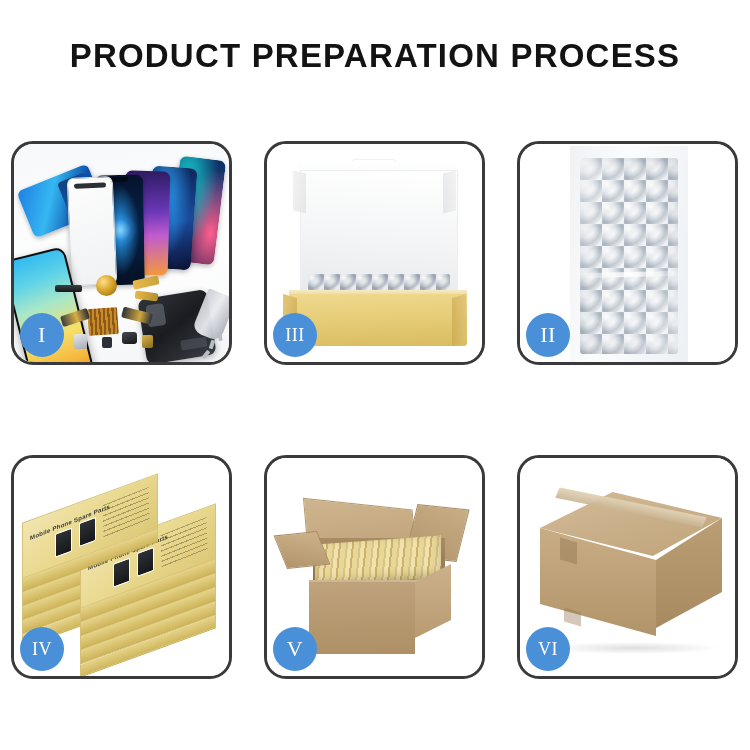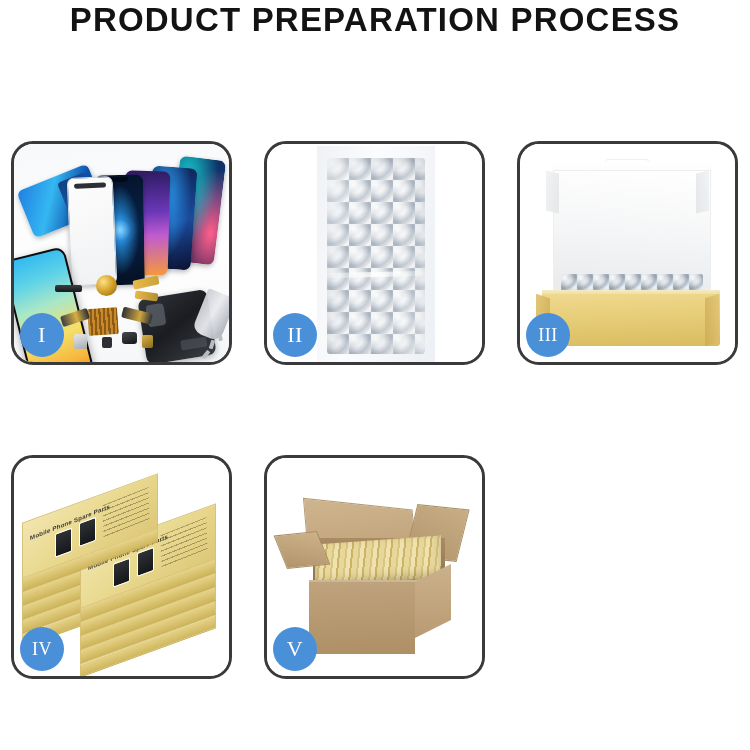--- a/index.html
+++ b/index.html
@@ -17,20 +17,21 @@
     width: 750px;
     height: 750px;
     background: #ffffff;
   }
 
   
   #header {
     position: absolute;
     top: 0; left: 0;
     width: 750px;
+    padding-top: 36px;
     text-align: center;
   }
 
   #title {
     font-size: 33px;
     font-weight: 700;
     letter-spacing: 1.2px;
     color: #131313;
     line-height: 40px;
     white-space: nowrap;
@@ -678,47 +679,47 @@
           <div class="screw" style="left:196px; top:196px; transform:rotate(18deg);"></div>
           <div class="screw" style="left:204px; top:188px; transform:rotate(-12deg);"></div>
           <div class="screw" style="left:190px; top:206px; transform:rotate(40deg);"></div>
         </div>
       </div>
       <div class="badge">I</div>
     </div>
 
     <div class="panel">
       <div class="panel-stage">
-        <div class="p2-bg"></div>
-        <div class="wrap-sheet"></div>
-        <div class="bubbles"></div>
-        <div class="wrap-seam"></div>
-      </div>
-      <div class="badge">II</div>
-    </div>
-
-    <div class="panel">
-      <div class="panel-stage">
         <div class="p3-bg"></div>
         <div class="m-lid-tab"></div>
         <div class="m-lid"></div>
         <div class="m-backwall"></div>
         <div class="m-lid-l"></div>
         <div class="m-lid-r"></div>
         <div class="m-innerwrap"></div>
         <div class="m-front-top"></div>
         <div class="m-front"></div>
         <div class="m-side-l"></div>
         <div class="m-side-r"></div>
       </div>
       <div class="badge small">III</div>
     </div>
 
     <div class="panel">
       <div class="panel-stage">
+        <div class="p2-bg"></div>
+        <div class="wrap-sheet"></div>
+        <div class="bubbles"></div>
+        <div class="wrap-seam"></div>
+      </div>
+      <div class="badge">II</div>
+    </div>
+
+    <div class="panel">
+      <div class="panel-stage">
         <div class="p4-bg"></div>
         <div class="stack">
 
           <div class="kbox" style="left:8px;  top:96px;">
             <div class="ktop"></div>
             <div class="kfront"></div>
           </div>
           <div class="kbox" style="left:8px;  top:82px;">
             <div class="ktop"></div>
             <div class="kfront"></div>
@@ -782,15 +783,28 @@
         <div class="c5-inner"></div>
         <div class="c5-goods"></div>
         <div class="c5-flap-left"></div>
         <div class="c5-rim"></div>
         <div class="c5-side"></div>
         <div class="c5-front"></div>
       </div>
       <div class="badge">V</div>
     </div>
 
+    <div class="panel">
+      <div class="panel-stage">
+        <div class="p6-bg"></div>
+        <div class="c6-shadow"></div>
+        <div class="c6-top"></div>
+        <div class="c6-tape"></div>
+        <div class="c6-left"></div>
+        <div class="c6-right"></div>
+        <div class="c6-tab-a"></div>
+        <div class="c6-tab-b"></div>
+      </div>
+      <div class="badge small">VI</div>
+    </div>
 
   </div>
 </div>
 
 </body></html>

